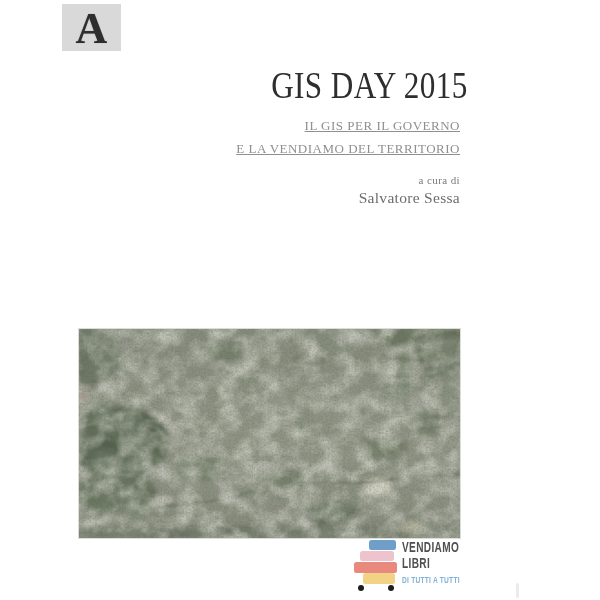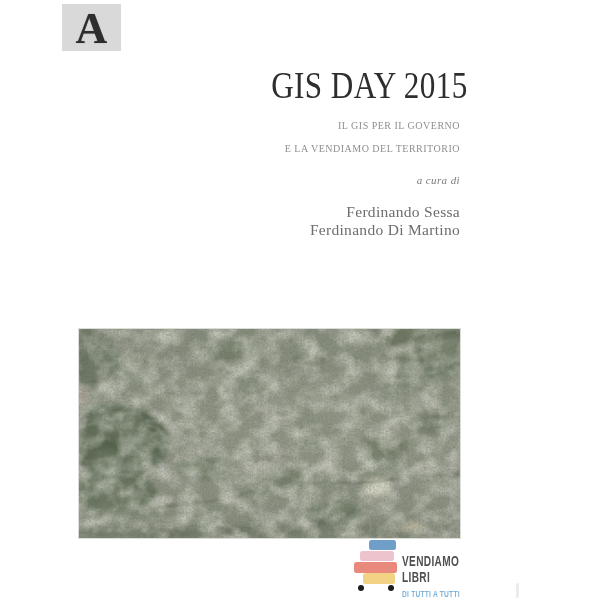--- a/index.html
+++ b/index.html
@@ -8,40 +8,40 @@
 
   
   .pub-logo{position:absolute;left:62px;top:4px;width:59px;height:47px;background:#d9d9d9;text-align:center;}
   .pub-a{font-family:"Liberation Serif",serif;font-weight:bold;font-size:44px;line-height:49px;color:#1c1c1c;opacity:.9;text-shadow:0 0 1px rgba(40,40,40,.55);}
 
   
   .title{position:absolute;top:65px;right:132px;white-space:nowrap;font-family:"Liberation Serif",serif;
          font-size:38px;line-height:40px;color:#2e2e2e;letter-spacing:.5px;
          transform:scaleX(.82);transform-origin:100% 50%;}
   .subtitle{position:absolute;top:114px;right:140px;text-align:right;white-space:nowrap;
-            font-size:10px;line-height:23px;letter-spacing:.5px;color:#8f8f8f;}
+            font-size:13px;line-height:23px;letter-spacing:.5px;color:#8f8f8f;text-decoration:underline;}
   .editors{position:absolute;top:174px;right:140px;text-align:right;white-space:nowrap;color:#6d6d6d;}
-  .curadi{font-style:italic;font-size:11px;line-height:13px;letter-spacing:.4px;color:#7a7a7a;margin-bottom:16px;}
+  .curadi{font-size:11px;line-height:13px;letter-spacing:.4px;color:#7a7a7a;margin-bottom:2px;}
   .editor-name{font-size:15.5px;line-height:18px;letter-spacing:.3px;}
 
   
   .aerial{position:absolute;left:79px;top:329px;width:381px;height:209px;box-shadow:0 0 0 1px rgba(175,180,170,.45);}
   .aerial svg{display:block;}
 
   
   .store-logo{position:absolute;left:353px;top:538px;display:flex;}
   .cart{position:relative;width:46px;height:53px;}
   .book{position:absolute;border-radius:2.5px;}
   .book-1{left:16px;top:2px;width:27px;height:10px;background:#6f9fc9;}
   .book-2{left:7px;top:13px;width:34px;height:10px;background:#edc4ce;}
   .book-3{left:1px;top:24px;width:43px;height:11px;background:#e9897e;}
   .book-4{left:10px;top:35px;width:32px;height:11px;background:#f2d385;}
   .wheel{position:absolute;width:6px;height:6px;border-radius:50%;background:#1d1d1d;top:47px;}
   .wheel-l{left:5px;} .wheel-r{left:35px;}
-  .store-text{margin-left:3px;padding-top:15px;font-family:"Liberation Sans",sans-serif;}
+  .store-text{margin-left:3px;padding-top:1px;font-family:"Liberation Sans",sans-serif;}
   .store-line{font-weight:bold;font-size:14px;line-height:16px;letter-spacing:.5px;color:#4f4f4f;
               transform:scaleX(.72);transform-origin:0 50%;white-space:nowrap;}
   .store-tagline{margin-top:5px;font-weight:bold;font-size:8.5px;line-height:9px;letter-spacing:.3px;color:#7fb2d9;
                  transform:scaleX(.78);transform-origin:0 50%;white-space:nowrap;}
 
   
   .crease{position:absolute;left:516px;top:583px;width:3px;height:15px;background:#ebebeb;border-radius:2px;}
 </style>
 </head>
 <body>
@@ -54,22 +54,21 @@
 
   <div class="title">GIS DAY 2015</div>
 
   <div class="subtitle">
     <div>IL GIS PER IL GOVERNO</div>
     <div>E LA VENDIAMO DEL TERRITORIO</div>
   </div>
 
   <div class="editors">
     <div class="curadi">a cura di</div>
-    <div class="editor-name">Ferdinando Sessa</div>
-    <div class="editor-name">Ferdinando Di Martino</div>
+    <div class="editor-name">Salvatore Sessa</div>
   </div>
 
   <div class="aerial">
     <svg width="381" height="209" viewBox="0 0 381 209" xmlns="http://www.w3.org/2000/svg">
       <defs>
         <linearGradient id="vgrad" x1="0" y1="0" x2="0" y2="1">
           <stop offset="0" stop-color="#878b7e"></stop>
           <stop offset="0.55" stop-color="#9a9c8f"></stop>
           <stop offset="1" stop-color="#8a8d80"></stop>
         </linearGradient>

